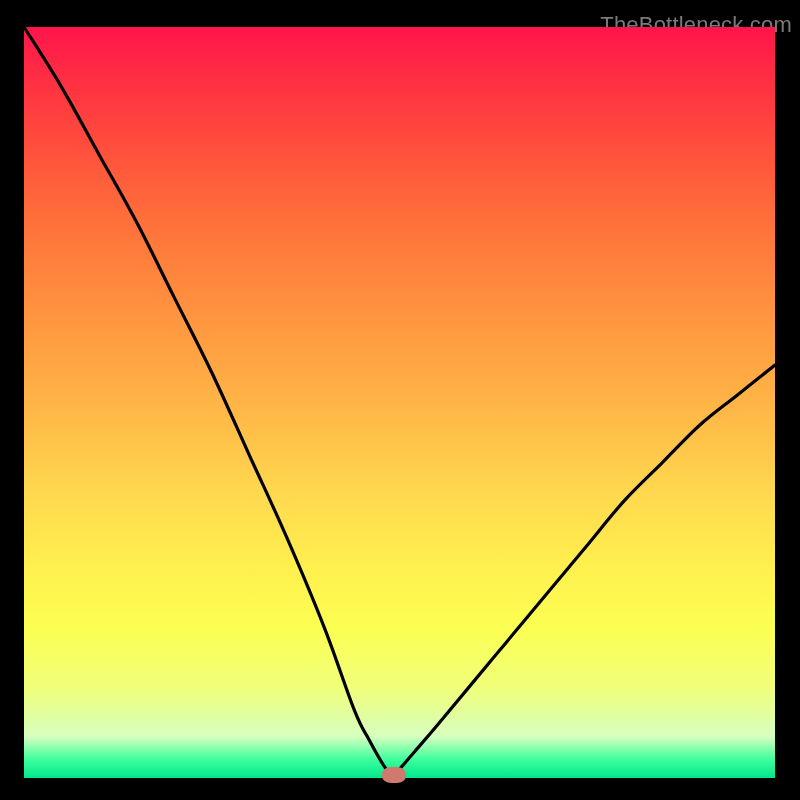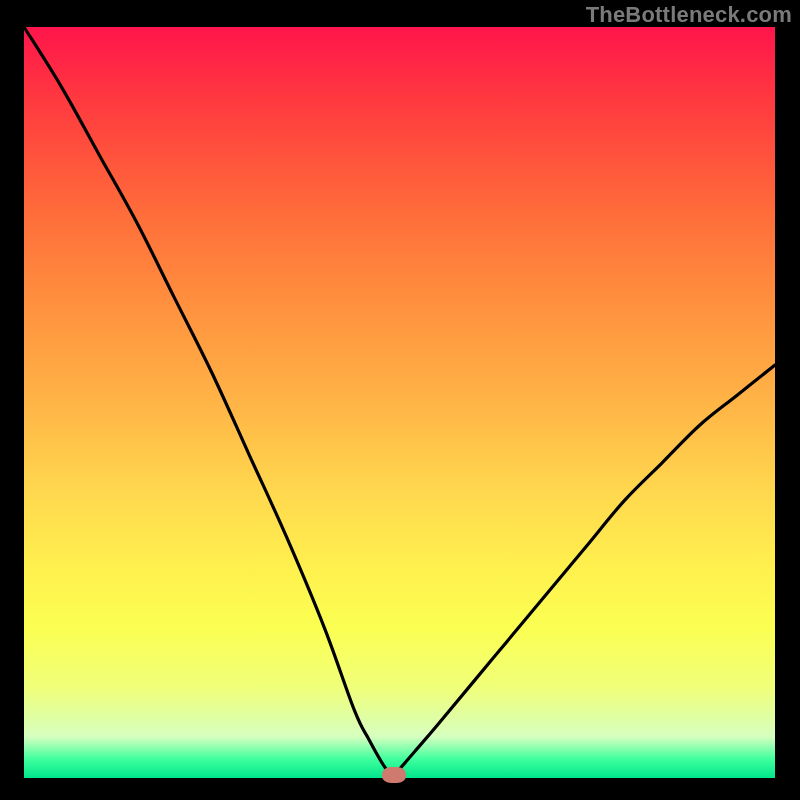--- a/index.html
+++ b/index.html
@@ -13,24 +13,24 @@
   }
   .frame {
     position: relative;
     width: 800px;
     height: 800px;
     background: #000;
     box-sizing: border-box;
   }
   .watermark {
     position: absolute;
-    top: 2px;
+    top: 12px;
     right: 8px;
     font-size: 22px;
-    font-weight: 700;
+    font-weight: 400;
     color: #7a7a7a;
     letter-spacing: 0.2px;
     user-select: none;
   }
   .plot-area {
     position: absolute;
     left: 24px;
     top: 27px;
     width: 751px;
     height: 751px;

